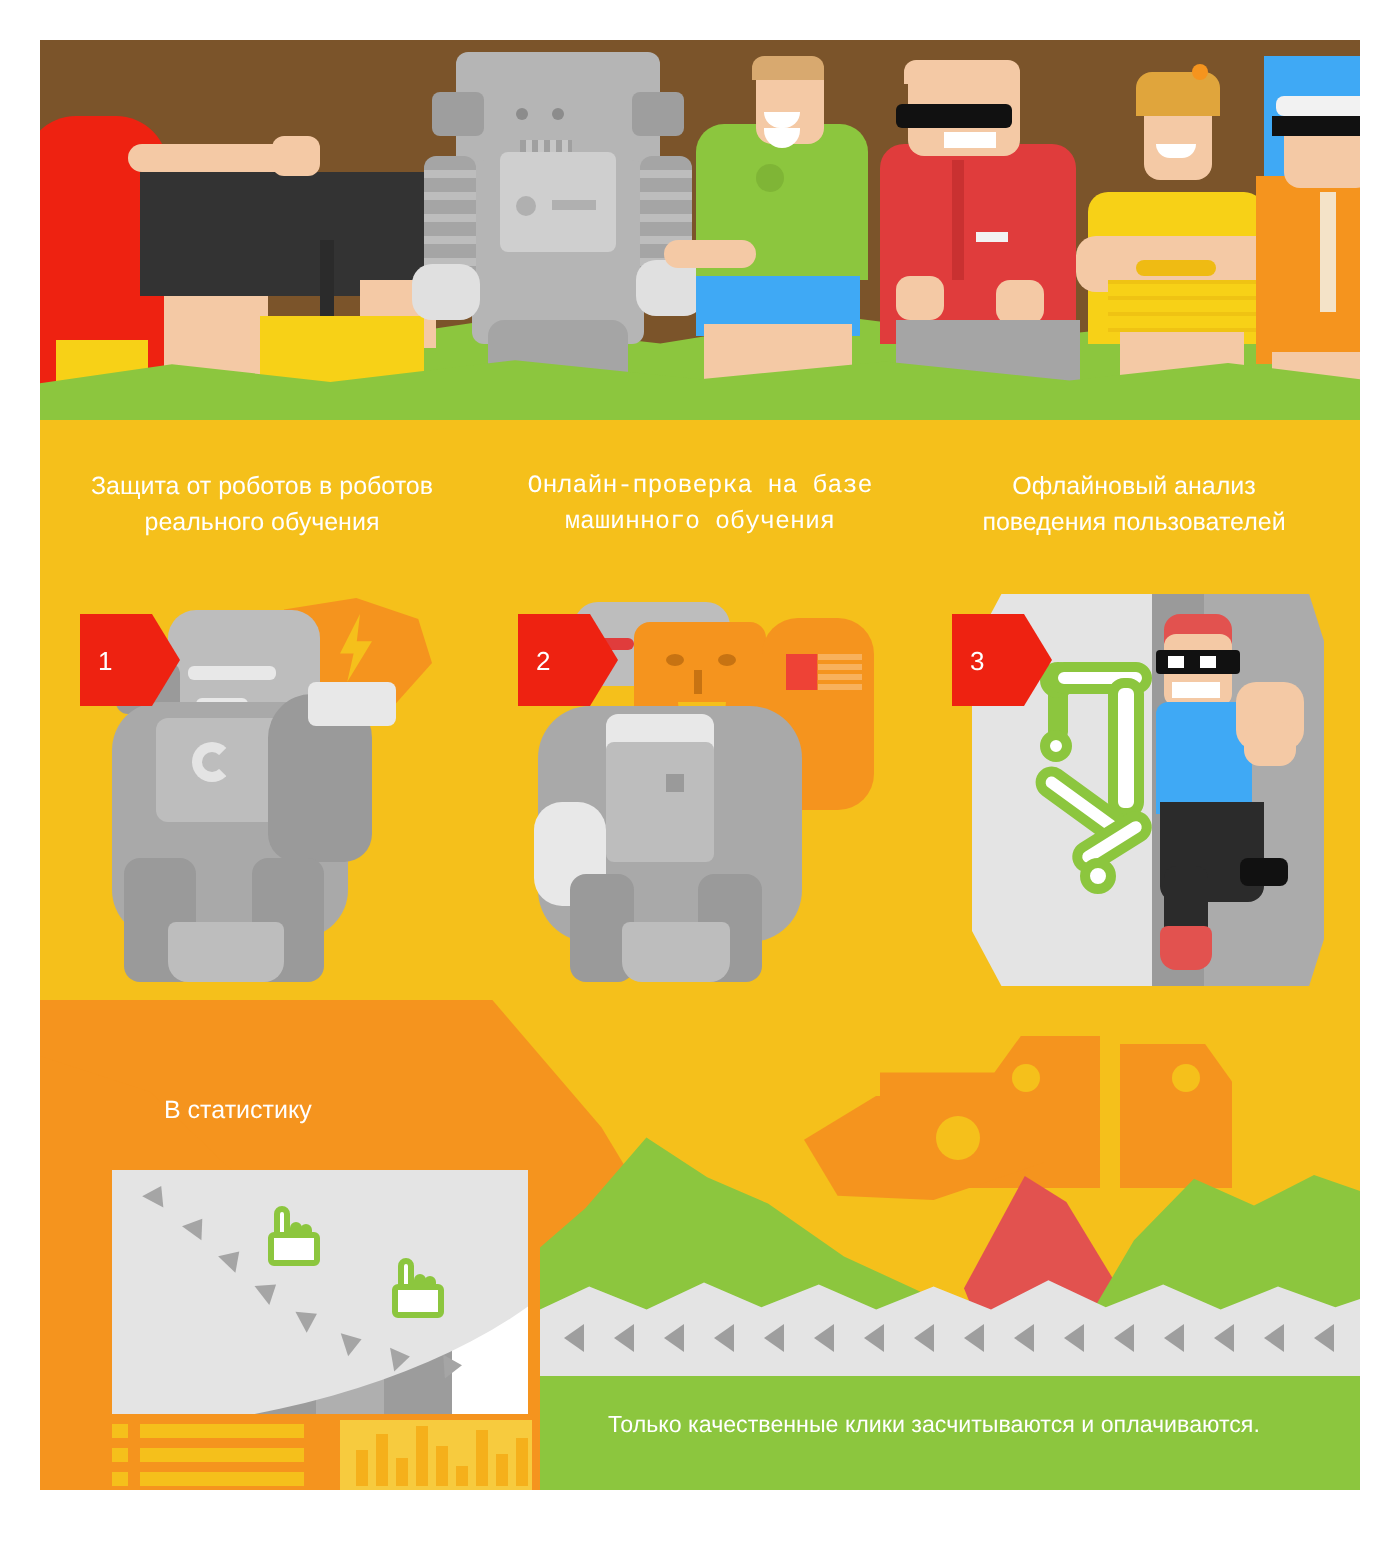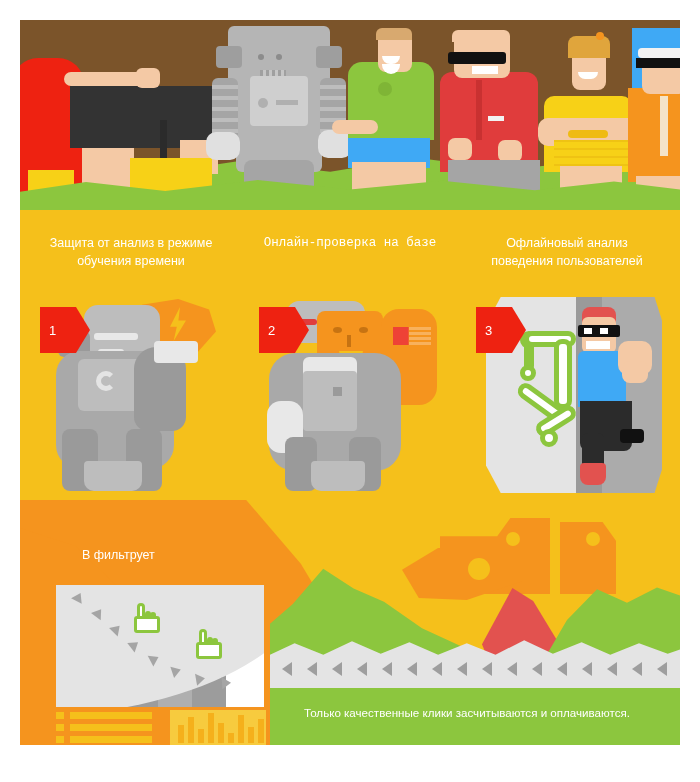--- a/index.html
+++ b/index.html
@@ -196,25 +196,26 @@
     <div class="bshape" style="left:622px;top:34px;width:44px;height:40px;background:#F4C9A5;border-radius:8px;"></div>
     <div class="bshape" style="left:618px;top:28px;width:52px;height:10px;background:#F2F2F2;border-radius:4px;"></div>
     <div class="bshape" style="left:616px;top:38px;width:54px;height:10px;background:#111111;"></div>
     <div class="bshape" style="left:640px;top:76px;width:8px;height:60px;background:#F4E3C8;"></div>
     <div class="bshape" style="left:616px;top:156px;width:50px;height:34px;background:#F4C9A5;"></div>
     <div class="bshape" style="left:0;top:156px;width:660px;height:34px;background:#8CC63E;clip-path:polygon(0 46%,10% 18%,22% 44%,36% 12%,50% 40%,64% 14%,78% 42%,90% 16%,100% 40%,100% 100%,0 100%);"></div>
   </div>
 
   <div class="captions">
     <div class="caption cap1">
-      <div>Защита от анализ в режиме</div>
-      <div>обучения времени</div>
+      <div>Защита от роботов в роботов</div>
+      <div>реального обучения</div>
     </div>
     <div class="caption cap2">
       <div>Онлайн-проверка на базе</div>
+      <div>машинного обучения</div>
     </div>
     <div class="caption cap3">
       <div>Офлайновый анализ</div>
       <div>поведения пользователей</div>
     </div>
   </div>
 
   <div class="cards">
 
     <div class="card card1">
@@ -322,21 +323,21 @@
     <div class="zarrow" style="left:537px;top:162px;"></div>
     <div class="zarrow" style="left:562px;top:162px;"></div>
     <div class="zarrow" style="left:587px;top:162px;"></div>
     <div class="zarrow" style="left:612px;top:162px;"></div>
     <div class="zarrow" style="left:637px;top:162px;"></div>
 
     <div class="greenbox"></div>
   </div>
 
   <div class="statbtn">
-    <span>В фильтрует</span>
+    <span>В статистику</span>
   </div>
 
   <div class="chartcard">
     <div class="cbar" style="left:0;width:34px;height:122px;background:#9C9C9C;"></div>
     <div class="cbar" style="left:34px;width:34px;height:122px;background:#AFAFAF;"></div>
     <div class="cbar" style="left:68px;width:34px;height:122px;background:#9C9C9C;"></div>
     <div class="cbar" style="left:102px;width:34px;height:122px;background:#AFAFAF;"></div>
     <div class="cbar" style="left:136px;width:34px;height:122px;background:#9C9C9C;"></div>
     <div class="curveband"></div>
     <div class="curvearrow" style="left:18px;top:6px;transform:rotate(118deg);"></div>

